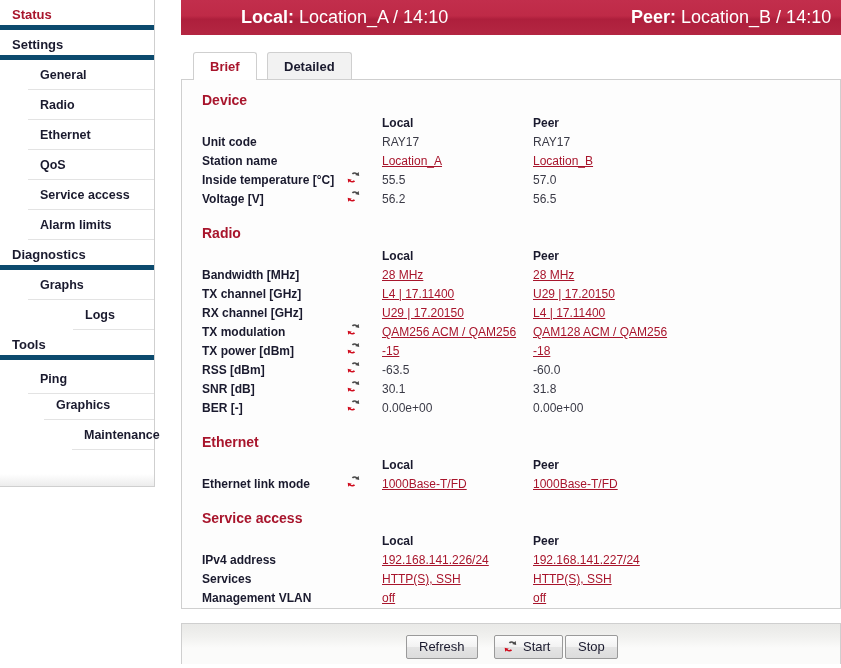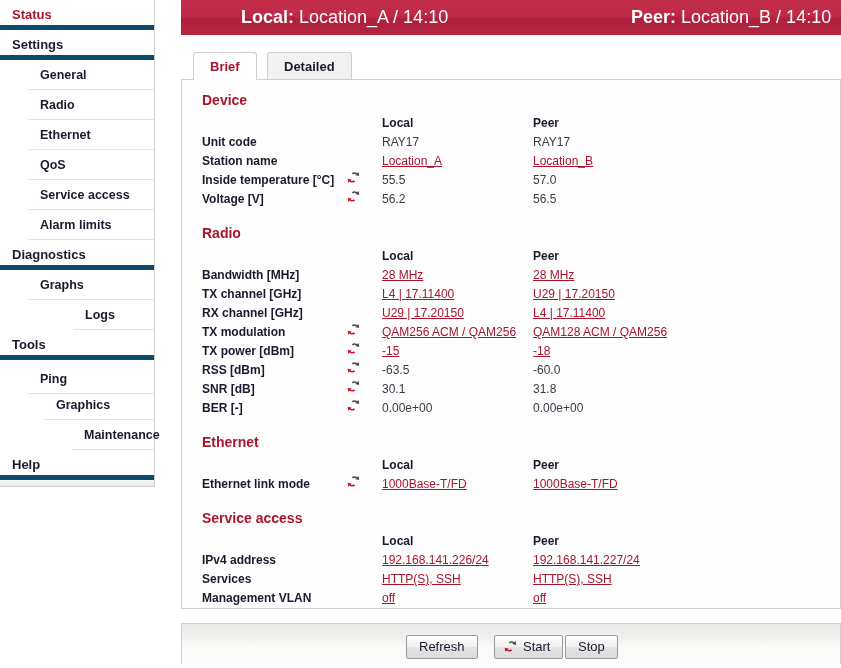--- a/index.html
+++ b/index.html
@@ -154,21 +154,20 @@
       <div class="nav-item lvl2" style="position: absolute; left: 0px; right: 0px; top: 150px;"><span>QoS</span></div>
       <div class="nav-item lvl2" style="position: absolute; left: 0px; right: 0px; top: 180px;"><span>Service access</span></div>
       <div class="nav-item lvl2" style="position: absolute; left: 0px; right: 0px; top: 210px;"><span>Alarm limits</span></div>
       <div class="nav-item lvl1" style="position: absolute; left: 0px; right: 0px; top: 240px;"><span>Diagnostics</span></div>
       <div class="nav-item lvl2" style="position: absolute; left: 0px; right: 0px; top: 270px;"><span>Graphs</span></div>
       <div class="nav-item lvl2" style="position: absolute; left: 0px; right: 0px; top: 300px; margin-left: 45px;"><span>Logs</span></div>
       <div class="nav-item lvl1" style="position: absolute; left: 0px; right: 0px; top: 330px;"><span>Tools</span></div>
       <div class="nav-item lvl2" style="position: absolute; left: 0px; right: 0px; top: 364px;"><span>Ping</span></div>
       <div class="nav-item lvl2" style="position: absolute; left: 16px; right: 0px; top: 390px;"><span>Graphics</span></div>
       <div class="nav-item lvl2" style="position: absolute; left: 0px; right: 0px; top: 420px; margin-left: 44px;"><span>Maintenance</span></div>
-      <div class="nav-item lvl1" style="position: absolute; left: 0px; right: 0px; top: 450px;"><span>Help</span></div>
     </nav>
 
   <div class="topbar">
     <div class="cell tb-local">
       <b>Local:</b>
       <span>Location_A / 14:10</span>
     </div>
     <div class="cell tb-link">
       <b>Link:</b>
       <span class="u">Ok</span>

